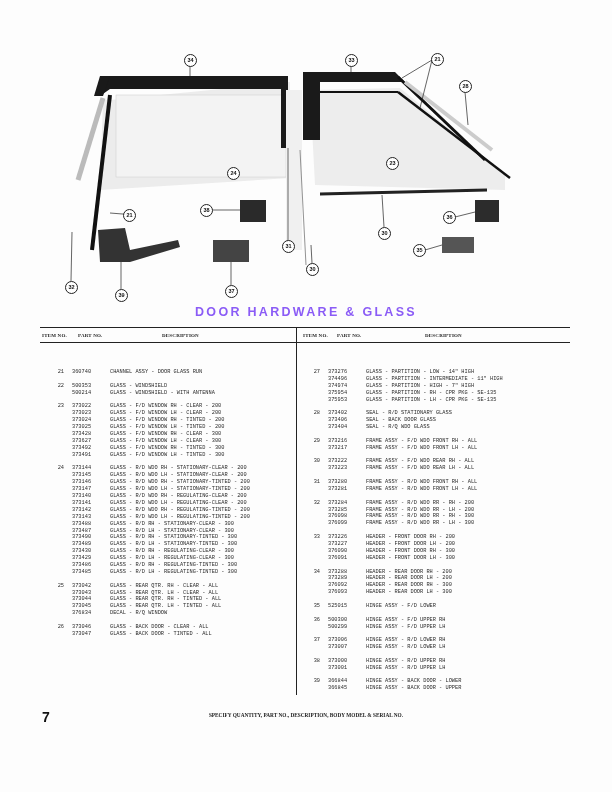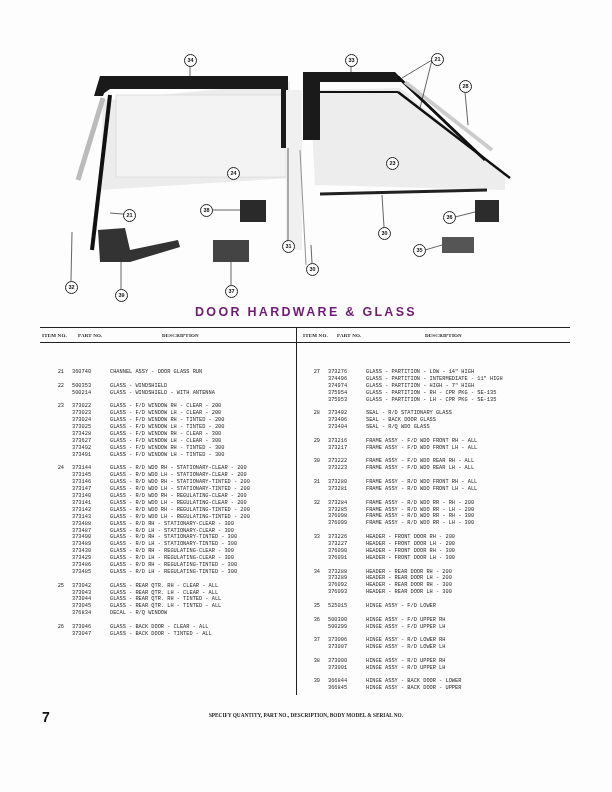--- a/index.html
+++ b/index.html
@@ -1,19 +1,19 @@
 <!DOCTYPE html>
 <html><head>
 <meta charset="utf-8">
 <style>
   html,body{margin:0;padding:0;background:#fdfdfd;}
   body{width:612px;height:792px;position:relative;overflow:hidden;font-family:"Liberation Mono","DejaVu Sans Mono",monospace;color:#2b2b2b;}
   .illus{position:absolute;left:0;top:0;width:612px;height:300px;}
   .callout{position:absolute;width:11px;height:11px;border:1px solid #222;border-radius:50%;background:#fff;font-family:"Liberation Sans",sans-serif;font-size:5.5px;font-weight:bold;line-height:11px;text-align:center;color:#111;}
-  .title{position:absolute;left:0;width:612px;top:305px;text-align:center;font-family:"Liberation Sans","DejaVu Sans",sans-serif;font-weight:bold;font-size:12.5px;letter-spacing:2.3px;color:#701a75;}
+  .title{position:absolute;left:0;width:612px;top:305px;text-align:center;font-family:"Liberation Sans","DejaVu Sans",sans-serif;font-weight:bold;font-size:12.5px;letter-spacing:2.3px;color:#8b5cf6;}
   .hdr-line-top{position:absolute;left:40px;width:530px;top:327px;border-top:1.4px solid #222;}
   .hdr-line-bot{position:absolute;left:40px;width:530px;top:342px;border-top:1.4px solid #222;}
   .vdivider{position:absolute;left:296px;top:327px;width:1.2px;height:368px;background:#222;}
   .colhdr{position:absolute;top:333px;font-family:"Liberation Serif","DejaVu Serif",serif;font-size:5px;font-weight:bold;color:#222;letter-spacing:.2px;}
   .col{position:absolute;font-size:5.3px;line-height:6.9px;}
   .group{position:relative;margin-bottom:6.8px;}
   .item{position:absolute;left:0;top:0;width:20px;text-align:right;}
   .row{display:flex;}
   .pn{width:38px;padding-left:28px;flex:none;}
   .desc{white-space:pre;}

